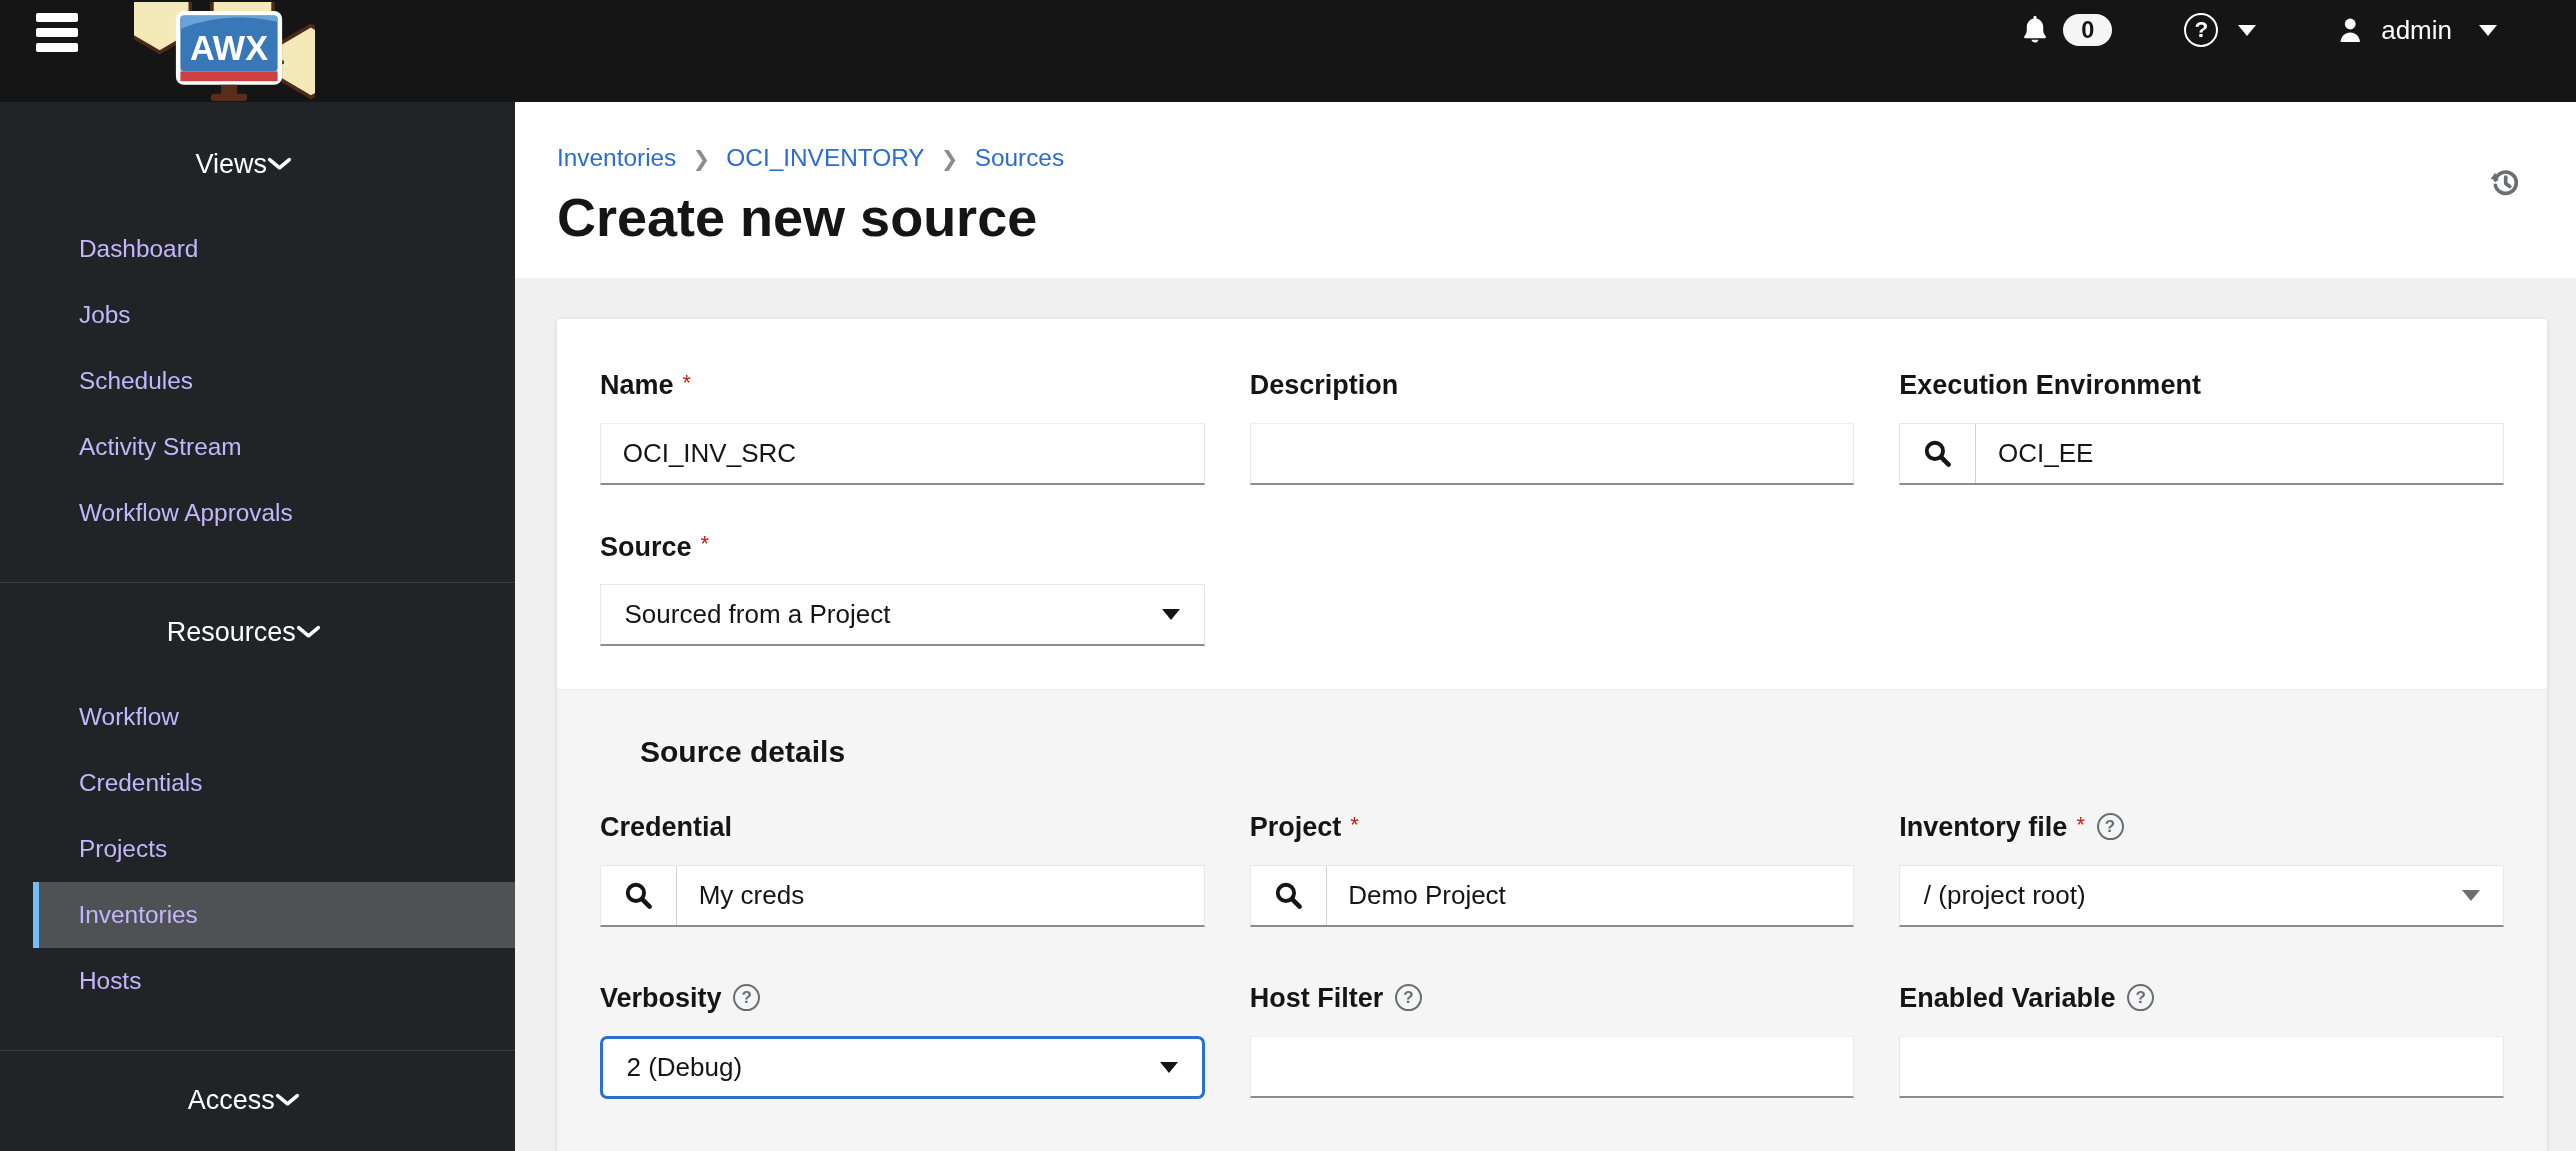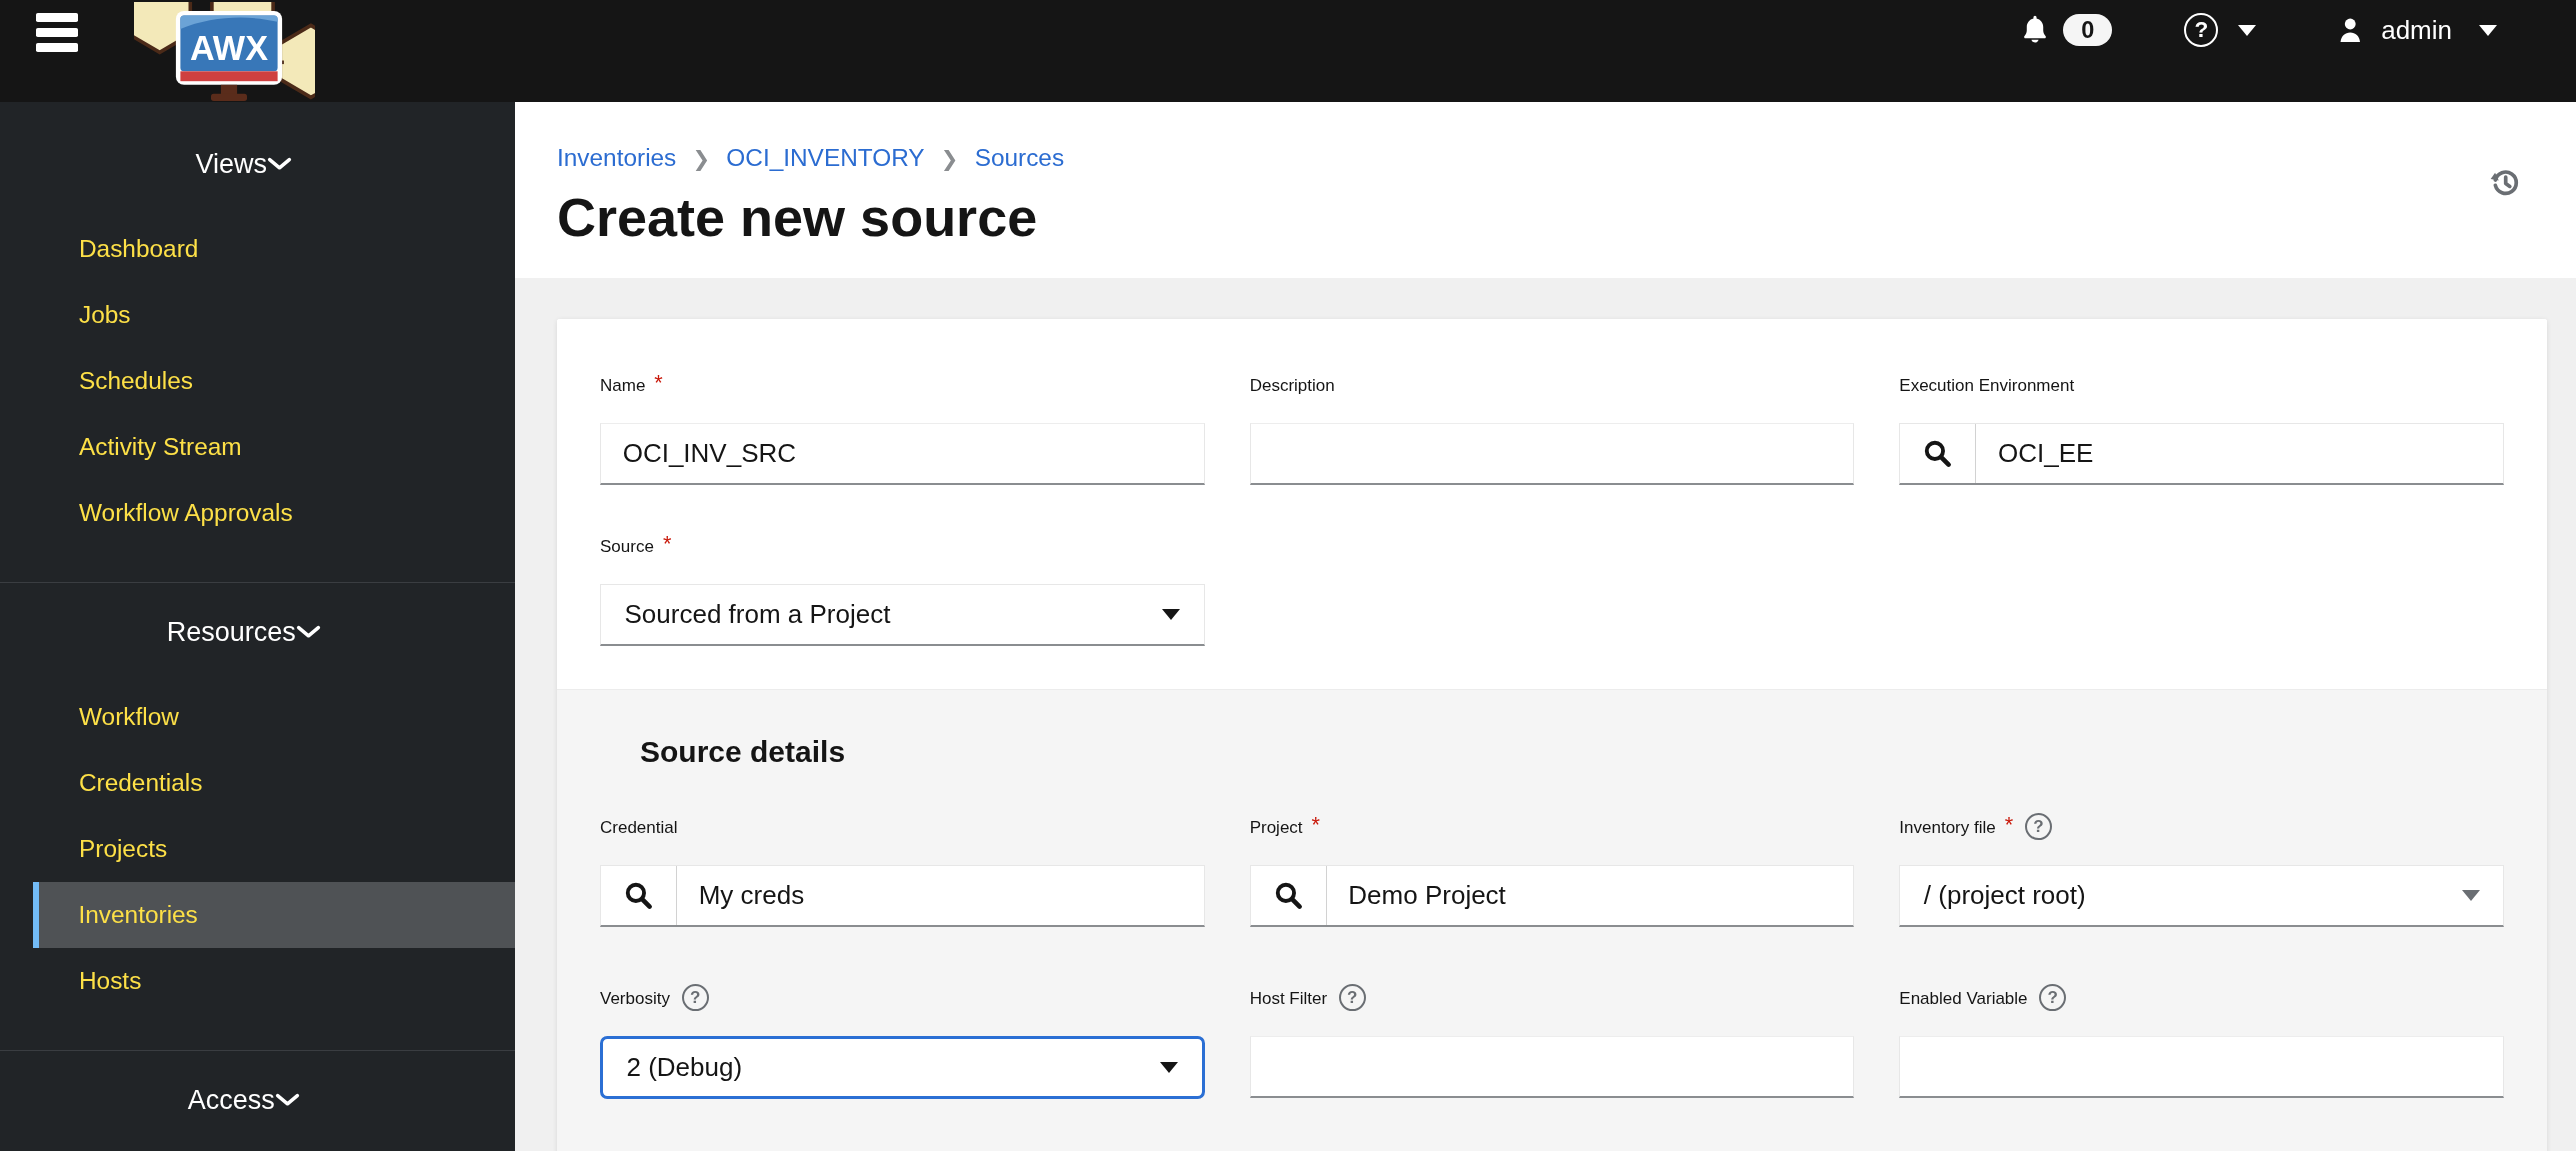--- a/index.html
+++ b/index.html
@@ -34,21 +34,21 @@
   
   .sidebar{position:absolute;top:102px;left:0;bottom:0;width:515px;background:var(--sidebar-bg);z-index:10;}
   .nav-group{padding-top:21.7px;}
   .nav-group:first-child{padding-top:34px;border-top:none;}
   .nav-group + .nav-group{border-top:0.9px solid var(--sidebar-divider);}
   .nav-group-header{width:100%;height:56px;display:flex;align-items:center;justify-content:center;
       padding:0 60px 0 32.5px;background:none;border:none;cursor:pointer;}
   .nav-group-label{color:#fff;font-size:27px;}
   .nav-items{list-style:none;margin:23.5px 0 36px 0;}
   .nav-items:empty{margin:0;}
-  .nav-item{height:66px;display:flex;align-items:center;padding-left:79px;color:#fde047;font-size:24.4px;cursor:pointer;}
+  .nav-item{height:66px;display:flex;align-items:center;padding-left:79px;color:#c4b5fd;font-size:24.4px;cursor:pointer;}
   .nav-item.active{margin-left:32.5px;padding-left:40px;border-left:6.3px solid var(--nav-active-bar);
       background:var(--nav-active-bg);}
 
   
   .main{position:absolute;top:102px;left:515px;right:0;bottom:0;overflow:hidden;background:var(--page-bg);}
   .header-band{position:relative;height:176px;background:#fff;padding:42px 0 0 42px;}
   .breadcrumb{display:flex;align-items:center;}
   .crumb{color:var(--link);font-size:24.4px;text-decoration:none;cursor:pointer;}
   .bc-sep{color:#8a8d90;font-size:21px;font-weight:700;margin:0 16.2px;transform:translateY(0.9px);}
   .page-title{margin-top:14.4px;font-size:54px;font-weight:700;color:var(--text);}
@@ -57,21 +57,21 @@
   .content{padding:41px 29px 0 42px;}
   .card{background:#fff;box-shadow:0 1.8px 5.4px rgba(0,0,0,0.10);border-radius:2.7px;overflow:hidden;}
   .card-top{padding:51px 43px 43px 43px;background:#fff;}
   .subform{background:var(--subform-bg);padding:45px 43px 72px 43px;border-top:0.9px solid #ececec;}
   .subform-title{font-size:30px;font-weight:700;margin-bottom:43px;margin-left:40px;}
 
   .form-row{display:grid;grid-template-columns:1fr 1fr 1fr;column-gap:45px;}
   .form-row + .form-row{margin-top:47px;}
   .subform .form-row + .form-row{margin-top:56px;}
   .label-row{display:flex;align-items:center;height:31px;margin-bottom:21.7px;}
-  .lbl{font-size:17px;font-weight:400;color:var(--text);}
+  .lbl{font-size:27px;font-weight:700;color:var(--text);}
   .req{color:var(--required);font-size:21.7px;margin-left:9px;transform:translateY(-2.7px);display:inline-block;}
   .help{width:27px;height:27px;border-radius:50%;border:2.7px solid var(--muted-icon);color:var(--muted-icon);
         font-size:17px;font-weight:700;display:inline-flex;align-items:center;justify-content:center;
         margin-left:11.7px;transform:translateY(-0.9px);cursor:pointer;background:#fff0;}
 
   .tin{width:100%;height:62px;background:#fff;border:0.9px solid #e7e7e7;border-top-color:#ededed;
        border-bottom:2.7px solid var(--input-bottom);font-size:26px;color:var(--text);
        padding:0 21.7px;font-family:inherit;outline:none;}
   .lookup{display:flex;width:100%;height:62px;background:#fff;border:0.9px solid #e7e7e7;
           border-bottom:2.7px solid var(--input-bottom);}

